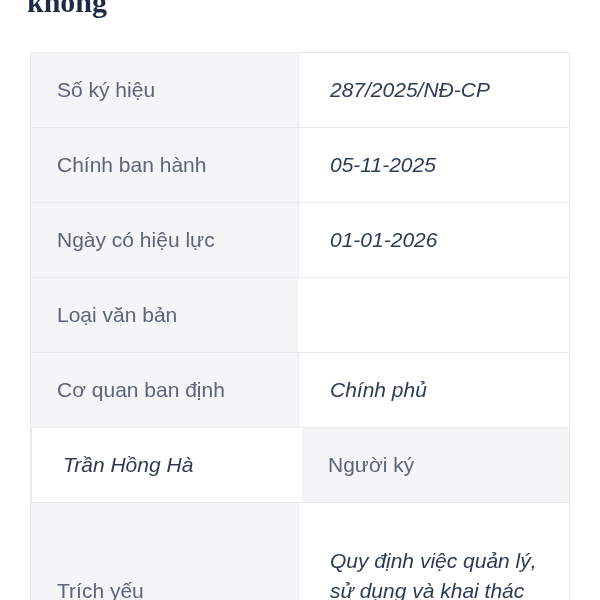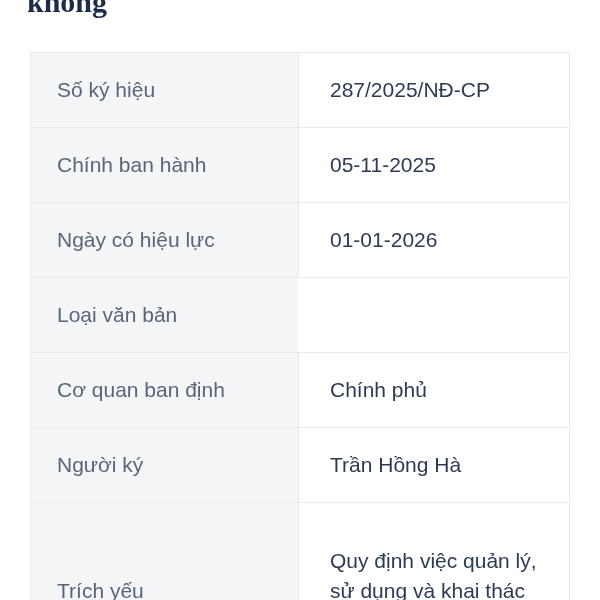--- a/index.html
+++ b/index.html
@@ -60,20 +60,21 @@
     padding-left:26px;
     padding-right:12px;
   }
   .cell.value{
     flex:1;
     border-left:1px solid var(--border);
     color:var(--value-text);
     padding-left:31px;
     padding-right:20px;
     line-height:30px;
+    font-style:italic;
   }
 </style>
 </head>
 <body>
 
 <div class="viewport">
 
   <h1 class="heading">không</h1>
 
   <div class="doc-table">
@@ -96,22 +97,22 @@
     <div class="row">
       <div class="cell label">Loại văn bản</div>
     </div>
 
     <div class="row">
       <div class="cell label">Cơ quan ban định</div>
       <div class="cell value">Chính phủ</div>
     </div>
 
     <div class="row">
+      <div class="cell value">Trần Hồng Hà</div>
       <div class="cell label">Người ký</div>
-      <div class="cell value">Trần Hồng Hà</div>
     </div>
 
     <div class="row">
       <div class="cell label">Trích yếu</div>
       <div class="cell value">Quy định việc quản lý, sử dụng và khai thác tài sản kết cấu hạ</div>
     </div>
 
   </div>
 </div>
 

